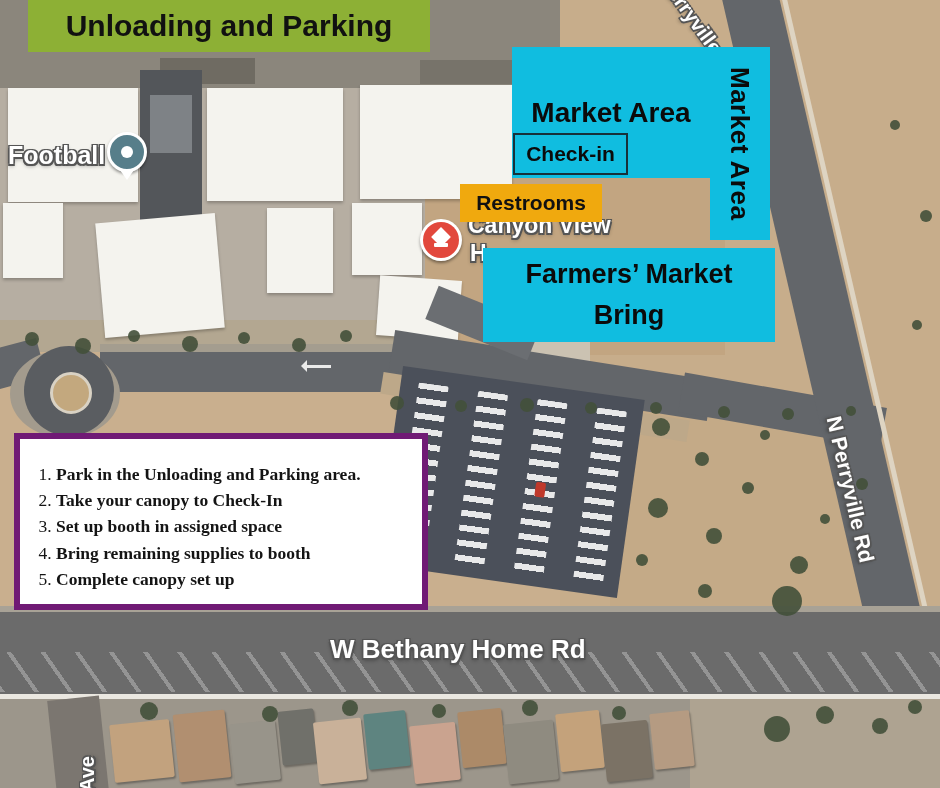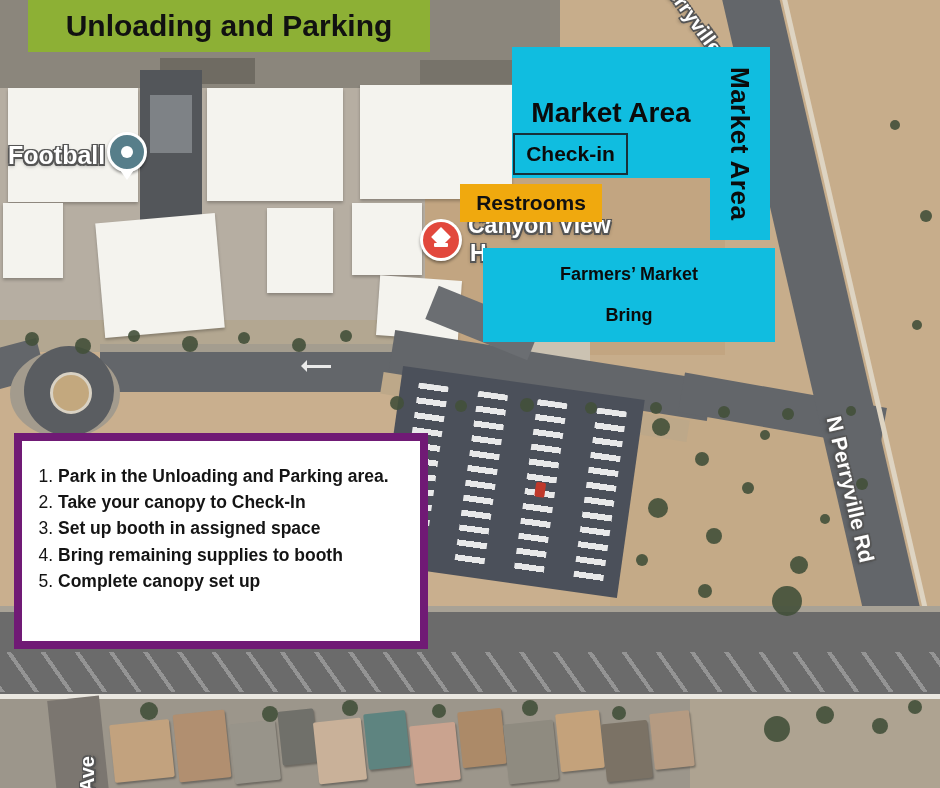--- a/index.html
+++ b/index.html
@@ -23,23 +23,23 @@
   .obold{font-weight:800;color:#0b0b0b;}
   .banner{position:absolute;left:28px;top:0;width:402px;height:52px;background:#8db035;
       display:flex;align-items:center;justify-content:center;font-size:30px;font-weight:800;color:#111;}
   .checkin{position:absolute;left:513px;top:133px;width:115px;height:42px;background:#10bde0;
       border:2.5px solid #17313a;box-sizing:border-box;display:flex;align-items:center;justify-content:center;
       font-size:21px;font-weight:800;color:#0b0b0b;}
   .restrooms{position:absolute;left:460px;top:184px;width:142px;height:38px;background:#f0a90e;
       display:flex;align-items:center;justify-content:center;font-size:21px;font-weight:800;color:#111;}
   .vtext{writing-mode:vertical-rl;text-align:center;line-height:60px;font-size:26px;font-weight:800;letter-spacing:.5px;}
   .farmers{display:flex;flex-direction:column;align-items:center;justify-content:center;
-      font-size:18px;font-weight:800;line-height:41px;}
-  .instructions{position:absolute;left:14px;top:433px;width:414px;height:216px;background:#fff;
-      border:8px solid #701a75;box-sizing:border-box;}
+      font-size:27px;font-weight:800;line-height:41px;}
+  .instructions{position:absolute;left:14px;top:433px;width:414px;height:177px;background:#fff;
+      border:6px solid #701a75;box-sizing:border-box;font-family:Liberation Serif, serif;}
   .instructions ol{margin:22px 0 0 0;padding:0 6px 0 36px;}
   .instructions li{font-size:17.5px;font-weight:700;color:#141414;line-height:26.2px;}
   .instructions li::marker{font-weight:400;}
   .arrow{position:absolute;left:305px;top:365px;width:26px;height:3px;background:#eaeaea;}
   .arrow:before{content:"";position:absolute;left:-10px;top:-5px;border:6.5px solid rgba(0,0,0,0);border-right-color:#eaeaea;}
   .pin-ball{position:absolute;width:40px;height:40px;border-radius:50%;background:#577e8a;border:3.5px solid #fff;
       box-shadow:0 2px 3px rgba(0,0,0,.4);box-sizing:border-box;}
   .pin-ball:after{content:"";position:absolute;left:10.5px;top:10.5px;width:12px;height:12px;border-radius:50%;background:#fff;}
   .pin-tail{position:absolute;width:0;height:0;border:7px solid rgba(0,0,0,0);border-top:10px solid #fff;}
   .schoolmark{position:absolute;width:42px;height:42px;border-radius:50%;background:#fff;box-shadow:0 2px 3px rgba(0,0,0,.4);}
@@ -171,20 +171,21 @@
 
   <div class="maplabel" style="left:8px;top:141px;font-size:25px;">Football</div>
   <div class="pin-ball" style="left:107px;top:132px;"></div>
   <div class="pin-tail" style="left:120px;top:170px;"></div>
 
   <div class="maplabel" style="left:468px;top:212px;font-size:23px;">Canyon View</div>
   <div class="maplabel" style="left:470px;top:240px;font-size:23px;">H</div>
 
   <div class="maplabel" style="left:662px;top:-44px;font-size:20px;transform:rotate(54deg);transform-origin:0 0;">N Perryville Rd</div>
   <div class="maplabel" style="left:845px;top:414px;font-size:21px;transform:rotate(77deg);transform-origin:0 0;">N Perryville Rd</div>
+  <div class="maplabel" style="left:330px;top:634px;font-size:26px;">W Bethany Home Rd</div>
   <div class="maplabel" style="left:76px;top:792px;font-size:20px;transform:rotate(-90deg);transform-origin:0 0;">Ave</div>
 
   <div class="schoolmark" style="left:420px;top:219px;">
     <div class="inner"></div>
     <div class="cap"></div>
     <div class="base"></div>
   </div>
 
   <div class="banner">Unloading and Parking</div>
 

